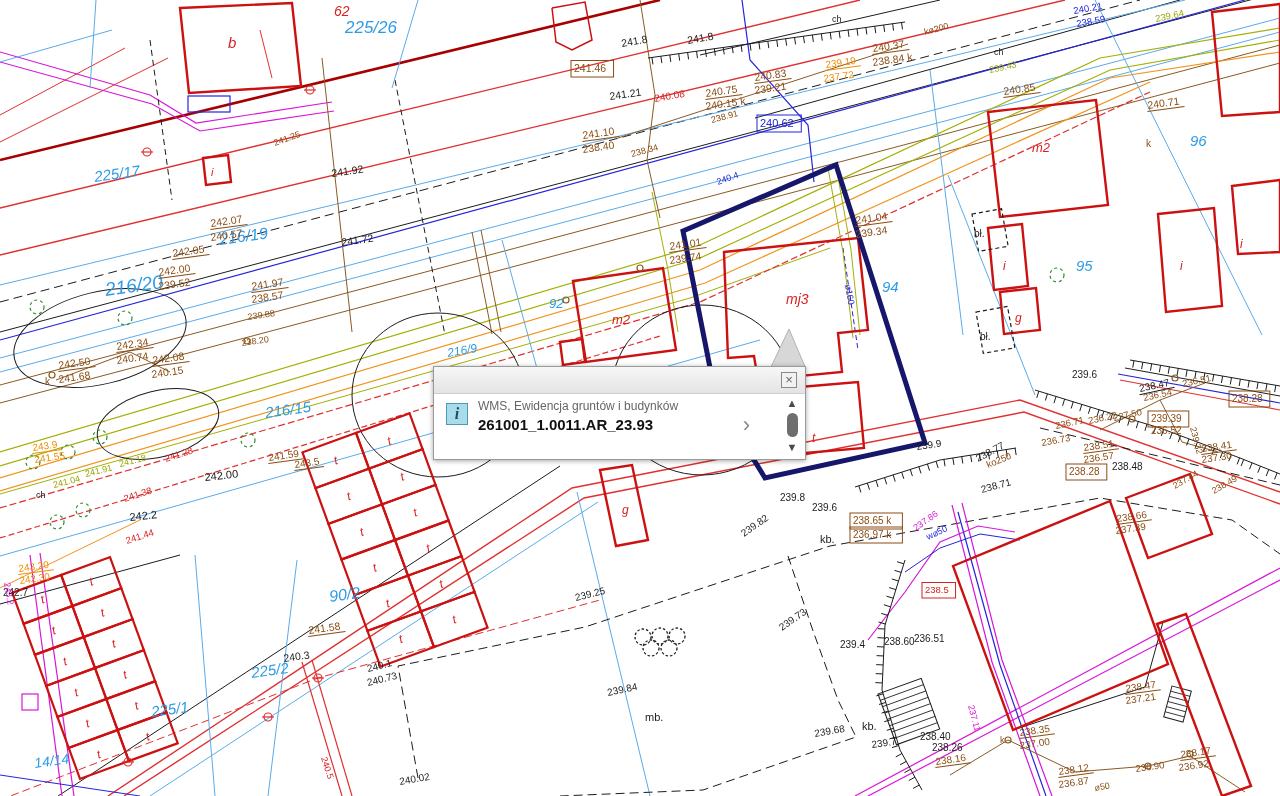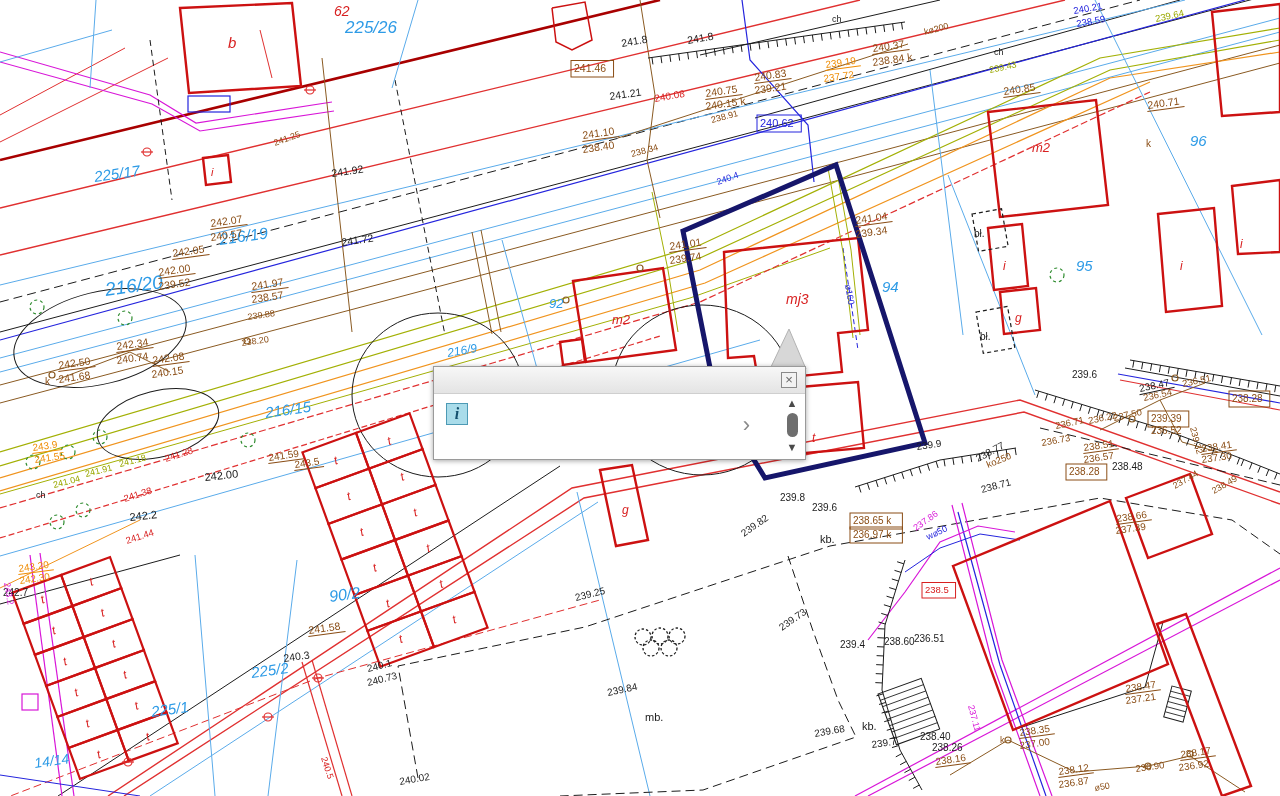--- a/index.html
+++ b/index.html
@@ -919,20 +919,24 @@
         <path d="M770,369L806,369L789,329Z" fill="#d7d7d7" stroke="#b3b3b3" stroke-width="1"></path>
       </g>
     </svg>
 
   <div class="popup">
     <div class="popup-header">
       <div class="popup-close">×</div>
     </div>
     <div class="popup-body">
       <div class="info-icon">i</div>
+      <div class="popup-texts">
+        <div class="popup-title">WMS, Ewidencja gruntów i budynków</div>
+        <div class="popup-value">261001_1.0011.AR_23.93</div>
+      </div>
       <div class="chevron">›</div>
       <div class="popup-scroll">
         <div class="scroll-up">▲</div>
         <div class="scroll-thumb"></div>
         <div class="scroll-down">▼</div>
       </div>
     </div>
   </div>
 </div>
 

